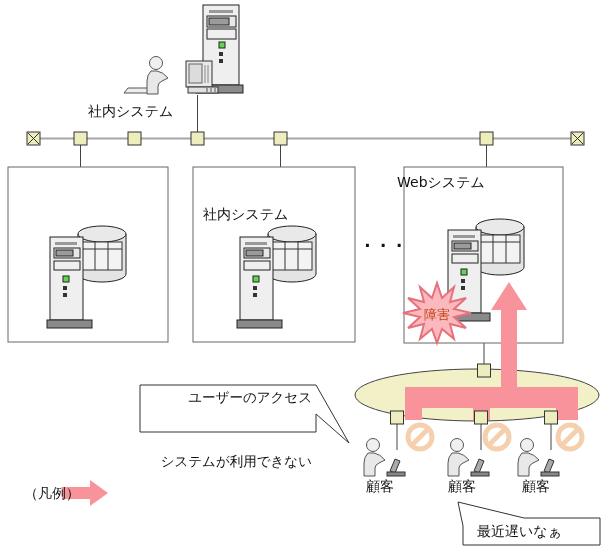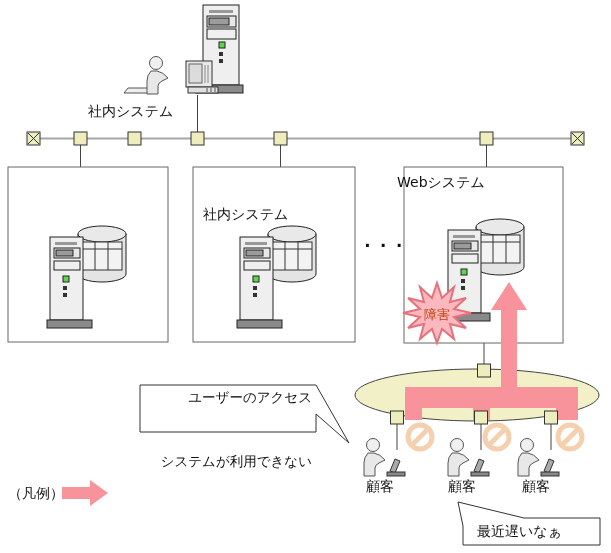--- a/index.html
+++ b/index.html
@@ -159,15 +159,15 @@
 
   <div class="t rt bubble-text" style="left:146px;top:387px;width:166px;">ユーザーのアクセス</div>
   <div class="t rt bubble-text" style="left:146px;top:409px;width:166px;margin-top:42px;">システムが利用できない</div>
 
   <div class="t ctr" style="left:350px;top:478px;width:60px;">顧客</div>
   <div class="t ctr" style="left:432px;top:478px;width:60px;">顧客</div>
   <div class="t ctr" style="left:506px;top:478px;width:60px;">顧客</div>
 
   <div class="t ctr" style="left:463px;top:523px;width:113px;">最近遅いなぁ</div>
 
-  <div class="t" style="left:8px;top:485px;">（凡例）</div>
+  <div class="t" style="left:24px;top:485px;">（凡例）</div>
 
 </div>
 
 </body></html>

